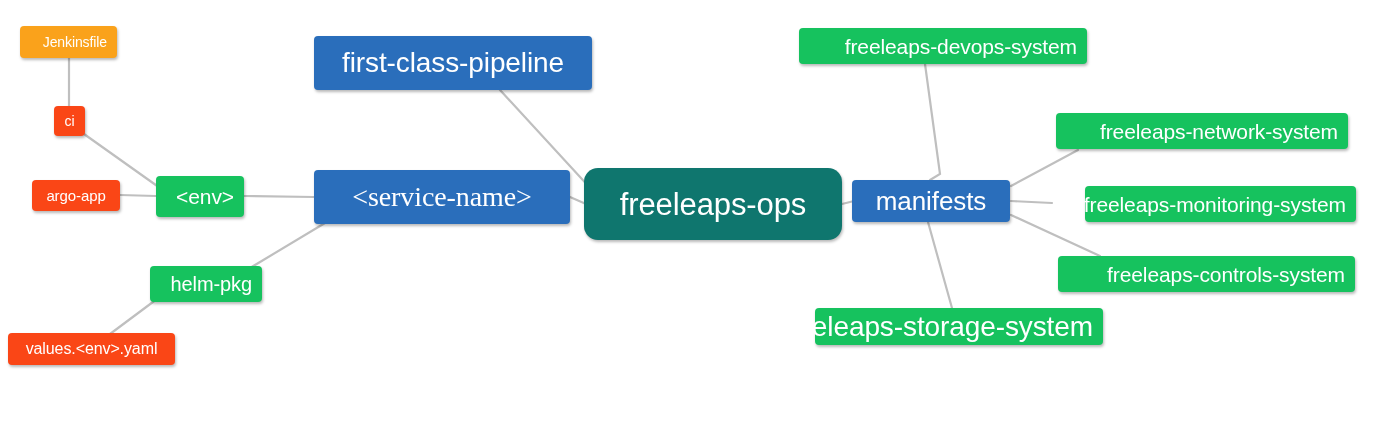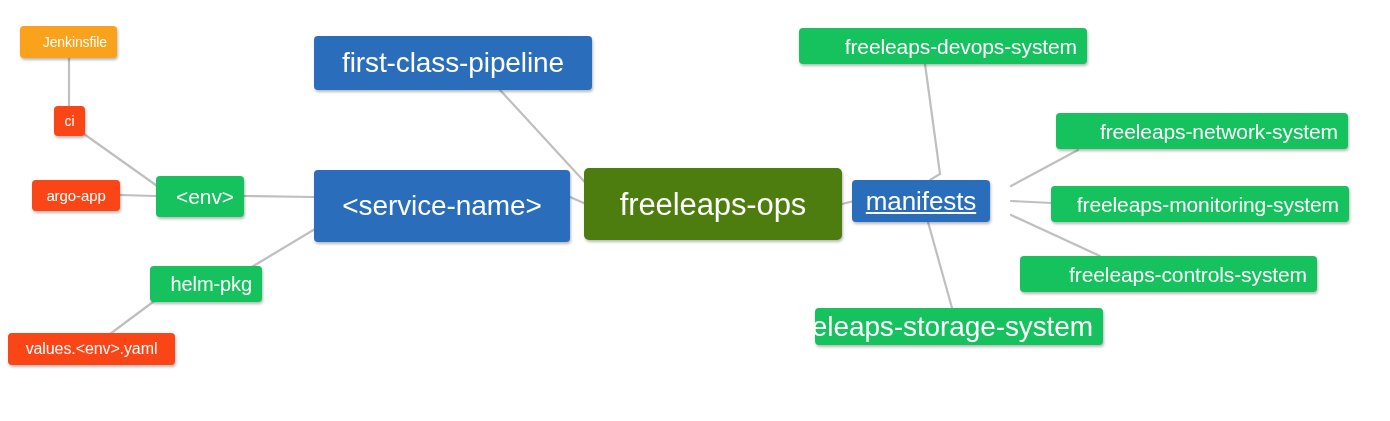--- a/index.html
+++ b/index.html
@@ -34,22 +34,22 @@
     justify-content: center;
     color: #ffffff;
     white-space: nowrap;
     border-radius: 4px;
     box-shadow: 1px 2px 3px rgba(0,0,0,0.28);
     letter-spacing: -0.1px;
     line-height: 1;
     padding: 0 10px;
   }
   .n-root {
-    background: #4d7c0f;
-    border-radius: 5px;
+    background: #0f766e;
+    border-radius: 14px;
   }
   .n-blue   { background: #2a6ebb; }
   .n-green  { background: #16c25e; justify-content: flex-end; }
   .n-red    { background: #fa4616; }
   .n-orange { background: #faa21b; justify-content: flex-end; }
 </style>
 </head>
 <body>
 
 <div id="canvas">
@@ -94,45 +94,45 @@
   </div>
 
   <div class="node n-blue" style="left:314px; top:36px; width:278px; height:54px; font-size:28px;">
     <span>first-class-pipeline</span>
   </div>
 
   <div class="node n-red" style="left:8px; top:333px; width:167px; height:32px; font-size:16px;">
     <span>values.&lt;env&gt;.yaml</span>
   </div>
 
-  <div class="node n-blue" style="left:314px; top:170px; width:256px; height:72px; font-size:28px;">
+  <div class="node n-blue" style="left:314px; top:170px; width:256px; height:54px; font-size:28px;font-family:Liberation Serif, serif;">
     <span>&lt;service-name&gt;</span>
   </div>
 
   <div class="node n-root" style="left:584px; top:168px; width:258px; height:72px; font-size:31px;">
     <span>freeleaps-ops</span>
   </div>
 
-  <div class="node n-blue" style="left:852px; top:180px; width:138px; height:42px; font-size:26px;text-decoration:underline;">
+  <div class="node n-blue" style="left:852px; top:180px; width:158px; height:42px; font-size:26px;">
     <span>manifests</span>
   </div>
 
   <div class="node n-green" style="left:799px; top:28px; width:288px; height:36px; font-size:21px;">
     <span>freeleaps-devops-system</span>
   </div>
 
   <div class="node n-green" style="left:1056px; top:113px; width:292px; height:36px; font-size:21px;padding-left:23px;">
     <span>freeleaps-network-system</span>
   </div>
 
-  <div class="node n-green" style="left:1051px; top:186px; width:298px; height:36px; font-size:21px;">
+  <div class="node n-green" style="left:1085px; top:186px; width:271px; height:36px; font-size:21px;">
     <span>freeleaps-monitoring-system</span>
   </div>
 
-  <div class="node n-green" style="left:1020px; top:256px; width:297px; height:36px; font-size:21px;">
+  <div class="node n-green" style="left:1058px; top:256px; width:297px; height:36px; font-size:21px;">
     <span>freeleaps-controls-system</span>
   </div>
 
   <div class="node n-green" style="left:815px; top:308px; width:288px; height:37px; font-size:28px;">
     <span>freeleaps-storage-system</span>
   </div>
 
 </div>
 
 </body></html>

